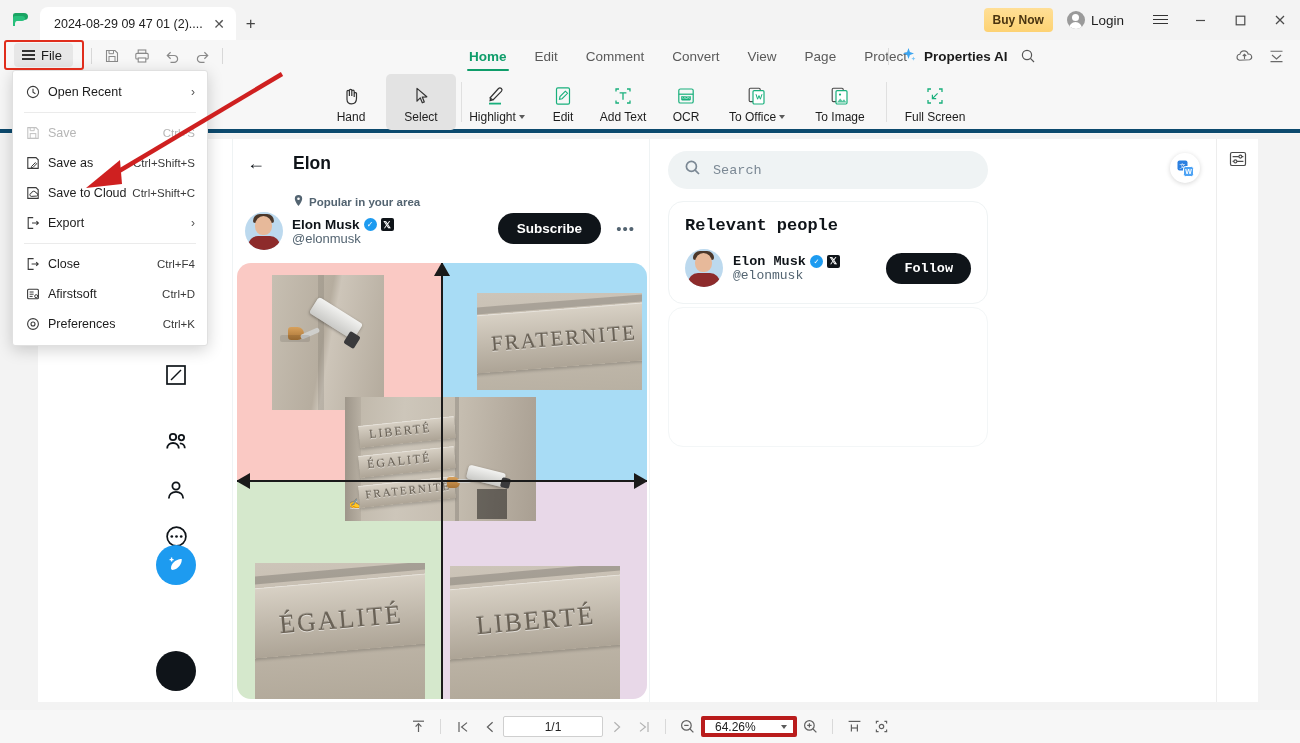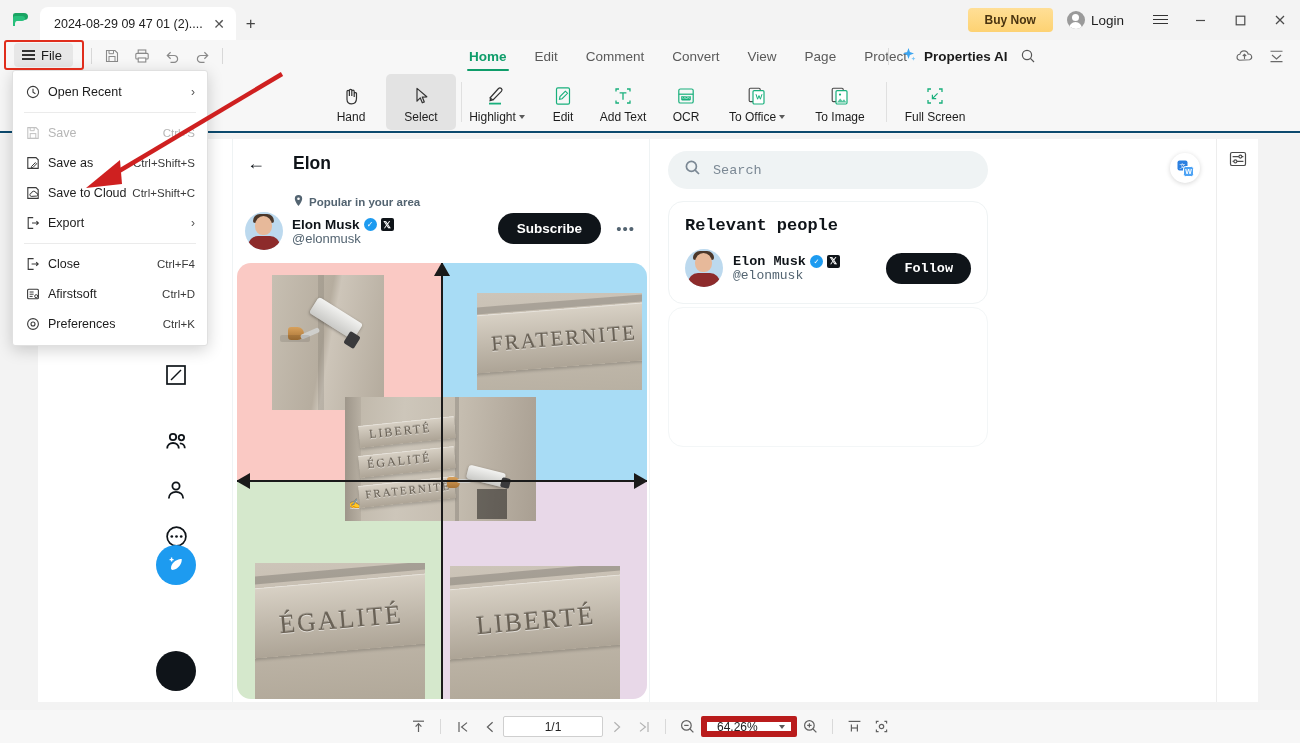--- a/index.html
+++ b/index.html
@@ -29,37 +29,37 @@
   .doc-tab-label { font-size: 12.5px; color: #222; white-space: nowrap; }
   .tab-close { width: 17px; height: 17px; display:flex; align-items:center; justify-content:center; color:#555; font-size: 14px; border-radius:3px; }
   .tab-new { width: 30px; height: 33px; display:flex; align-items:center; justify-content:center; color:#444; font-size:17px; }
 
   .titlebar-right {
     position: absolute; right: 0; top: 0; height: 40px;
     display: flex; align-items: center; gap: 0;
   }
   .buy-now {
     background: linear-gradient(180deg,#ffdf96,#fdd272); color: #4a3410;
-    font-size: 12px; font-weight: 700; padding: 5px 17px; border-radius: 4px;
+    font-size: 12px; font-weight: 700; padding: 5px 9px; border-radius: 4px;
     margin-right: 14px;
   }
   .login-wrap { display: flex; align-items: center; gap: 6px; margin-right: 16px; }
   .avatar-circle {
     width: 18px; height: 18px; border-radius: 50%; background: #9a9a9a;
     position: relative; overflow: hidden;
   }
   .avatar-circle::before { content:""; position:absolute; left:5.5px; top:3px; width:7px; height:7px; border-radius:50%; background:#fff; }
   .avatar-circle::after { content:""; position:absolute; left:2.5px; top:11px; width:13px; height:9px; border-radius:7px 7px 0 0; background:#fff; }
   .login-text { font-size: 13.5px; color: #1d1d1d; }
   .win-btn { width: 40px; height: 40px; display:flex; align-items:center; justify-content:center; color:#4a4a4a; }
 
   
   .ribbon {
     position: absolute; top: 40px; left: 0; width: 1300px; height: 93px;
-    background: #f7f7f7; border-bottom: 2px solid #0c4a6e;
+    background: #f7f7f7; border-bottom: 4px solid #0c4a6e;
   }
   .ribbon-menu-row { position: absolute; top: 0; left: 0; width: 1300px; height: 32px; }
   .file-btn {
     position: absolute; left: 14px; top: 3px; height: 24px;
     background: #e7e7e7; border-radius: 4px; display: flex; align-items: center;
     gap: 6px; padding: 0 11px 0 8px;
   }
   .file-btn-label { font-size: 13px; color: #1c1c1c; }
   .hamburger { width: 13px; height: 10px; position: relative; }
   .hamburger i { position:absolute; left:0; width:13px; height:1.6px; background:#333; }
@@ -229,21 +229,21 @@
     position: absolute; bottom: 0; left: 0; width: 1300px; height: 33px;
     background: #f7f7f7; display: flex; align-items: center; justify-content: center; gap: 0;
   }
   .sb-btn { width: 27px; height: 24px; display:flex; align-items:center; justify-content:center; color:#606060; }
   .sb-sep { width: 1px; height: 15px; background: #d9d9d9; margin: 0 8px; }
   .page-box {
     width: 100px; height: 21px; border: 1px solid #cfcfcf; background: #fff; border-radius: 2px;
     display: flex; align-items: center; justify-content: center; font-size: 12px; color: #222;
   }
   .zoom-box {
-    width: 96px; height: 21px; border: 6px solid #b91c1c; background: #fff; border-radius: 2px;
+    width: 96px; height: 21px; border: 4px solid #b91c1c; background: #fff; border-radius: 2px;
     display: flex; align-items: center; padding: 0 6px 0 10px; font-size: 12px; color: #222;
   }
   .zoom-val { flex: 1; }
 </style>
 </head>
 <body>
 
 <div id="app">
 
   <div class="titlebar">

